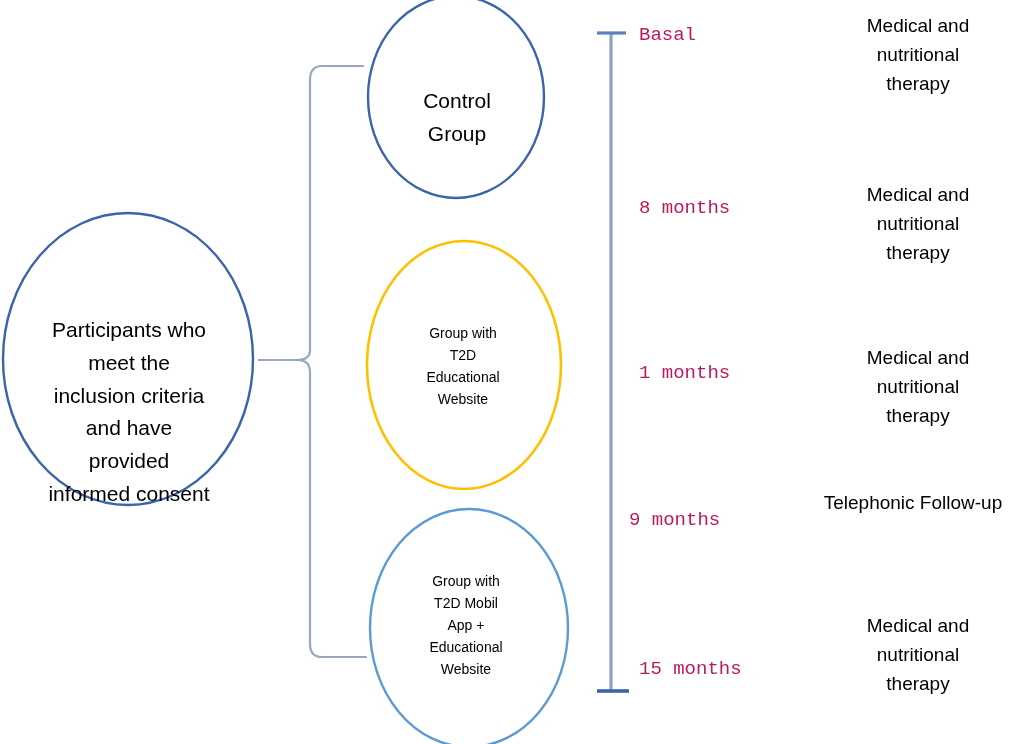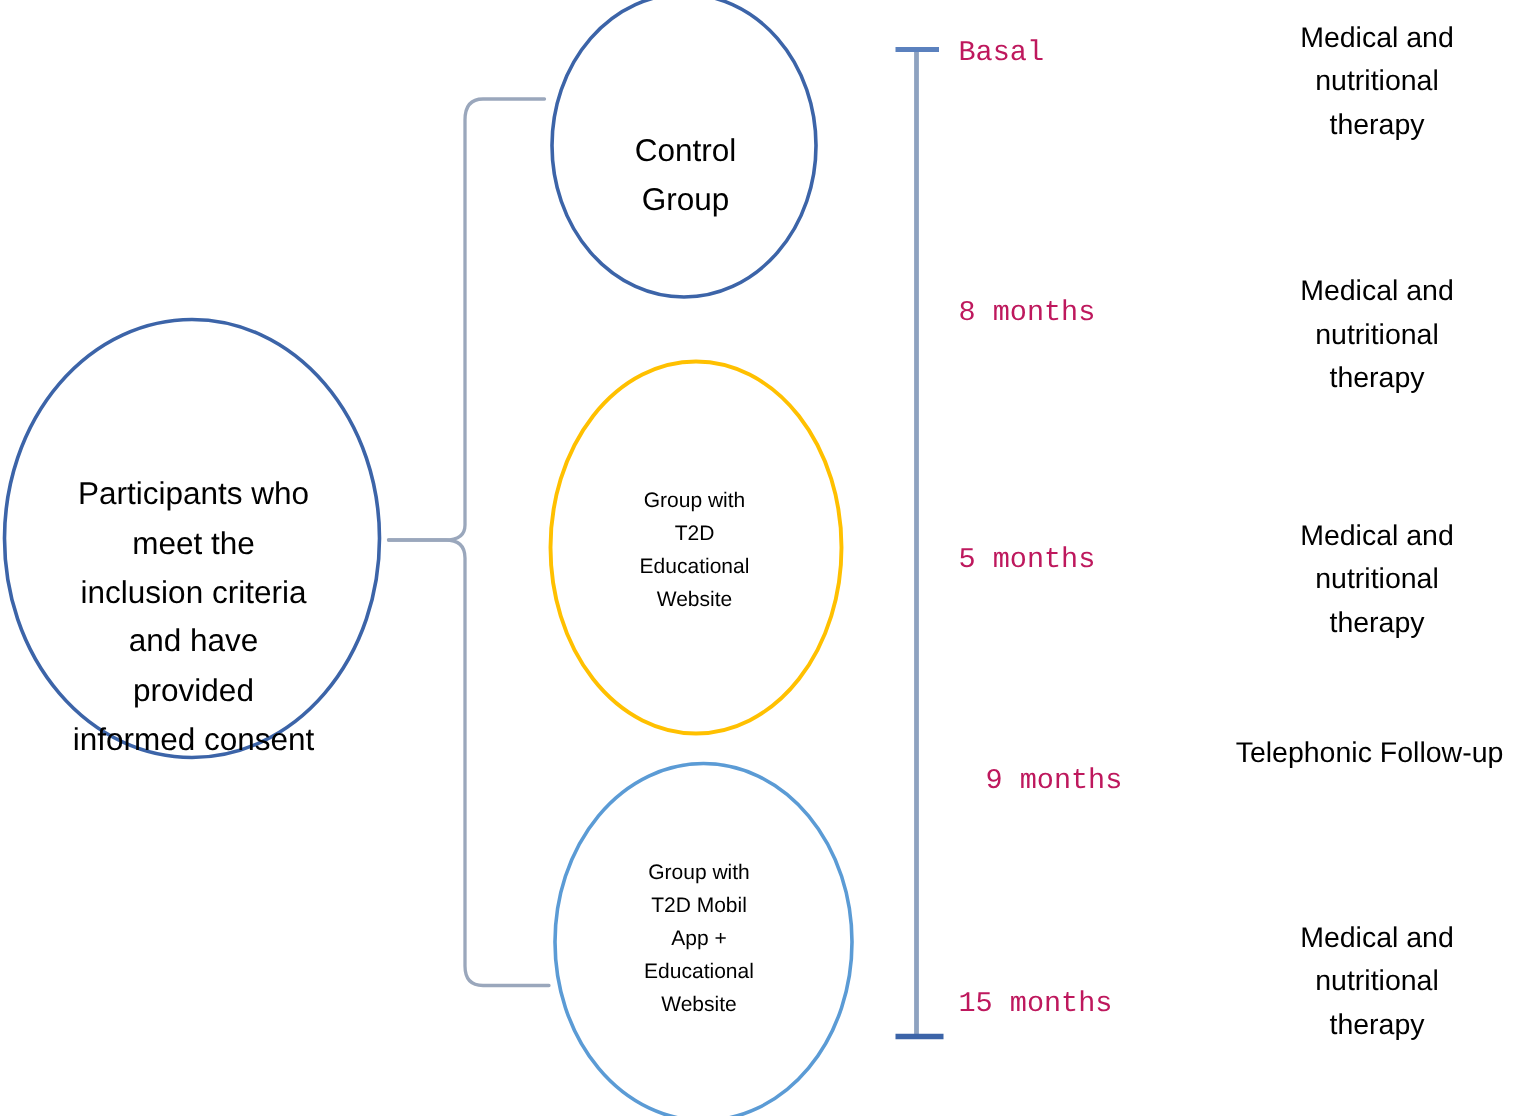--- a/index.html
+++ b/index.html
@@ -70,21 +70,21 @@
   .timeline-label {
     position: absolute;
     font-size: 19px;
     color: #be185d;
     white-space: nowrap;
     font-family: Liberation Mono, monospace;
   }
   #tl-0 { left: 639px; top: 24px; }
   #tl-1 { left: 639px; top: 197px; }
   #tl-2 { left: 639px; top: 362px; }
-  #tl-3 { left: 657px; top: 509px; text-align: right; }
+  #tl-3 { left: 629px; top: 509px; text-align: right; }
   #tl-4 { left: 639px; top: 658px; }
 
   
   .intervention {
     position: absolute;
     text-align: center;
     white-space: pre-line;
     font-size: 19px;
     line-height: 1.52;
     color: #000000;
@@ -144,21 +144,21 @@
 Educational
 Website</div>
   <div class="node-label" id="arm-label-2">Group with
 T2D Mobil
 App +
 Educational
 Website</div>
 
   <div class="timeline-label" id="tl-0">Basal</div>
   <div class="timeline-label" id="tl-1">8 months</div>
-  <div class="timeline-label" id="tl-2">5 months</div>
+  <div class="timeline-label" id="tl-2">1 months</div>
   <div class="timeline-label" id="tl-3">9 months</div>
   <div class="timeline-label" id="tl-4">15 months</div>
 
   <div class="intervention" id="iv-0">Medical and
 nutritional
 therapy</div>
   <div class="intervention" id="iv-1">Medical and
 nutritional
 therapy</div>
   <div class="intervention" id="iv-2">Medical and

